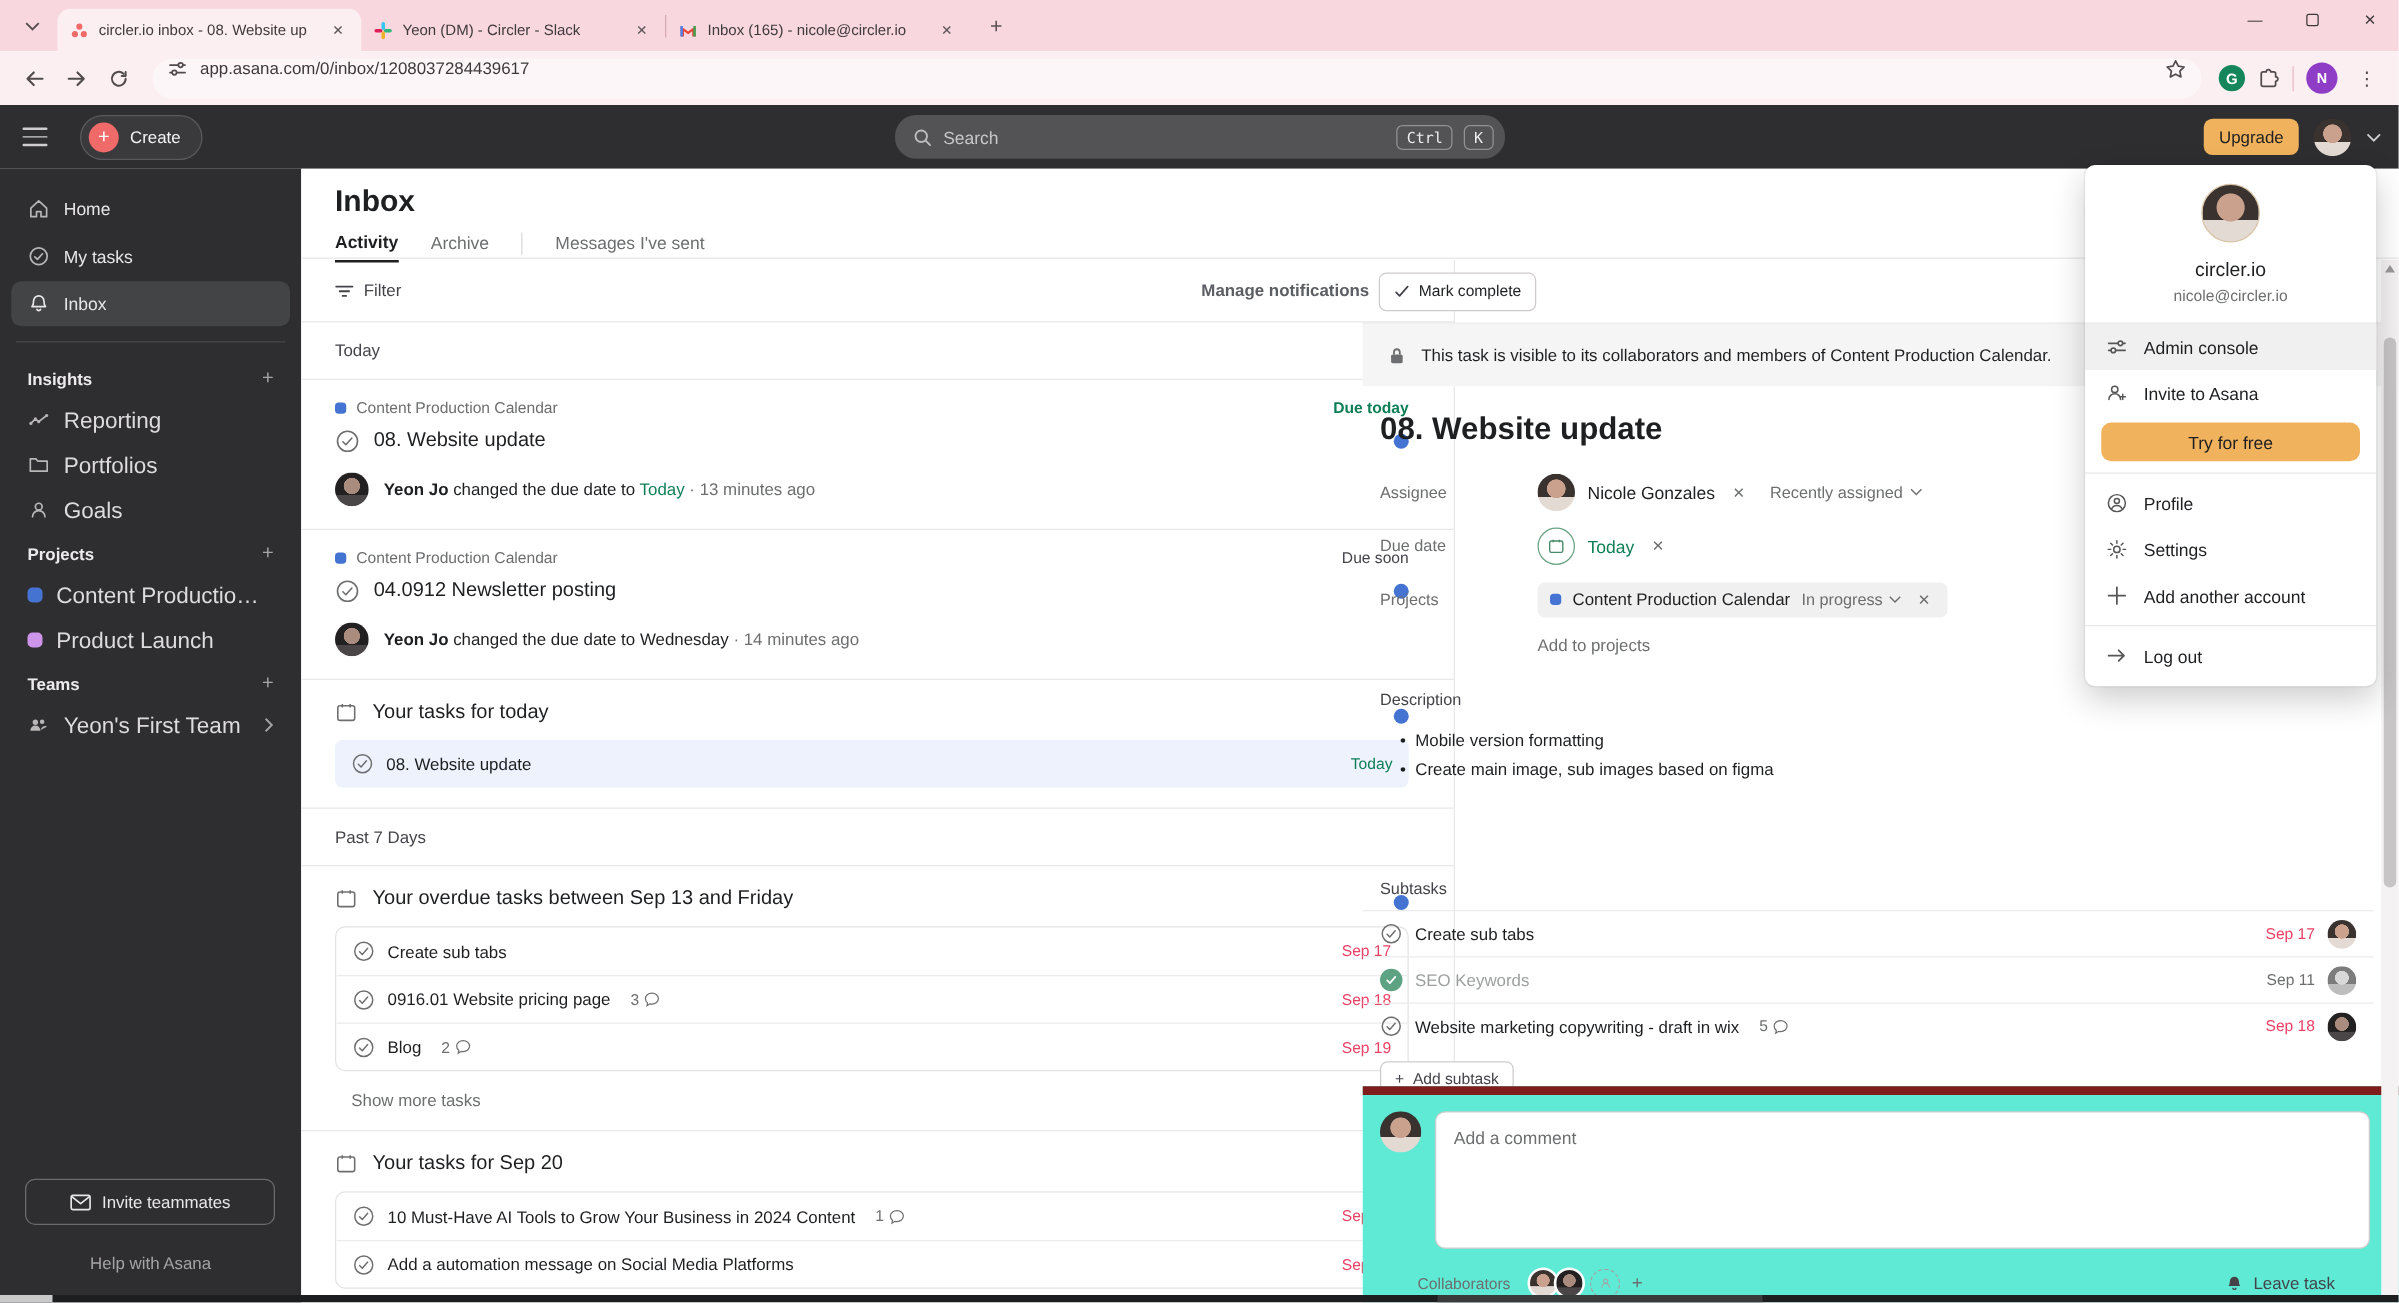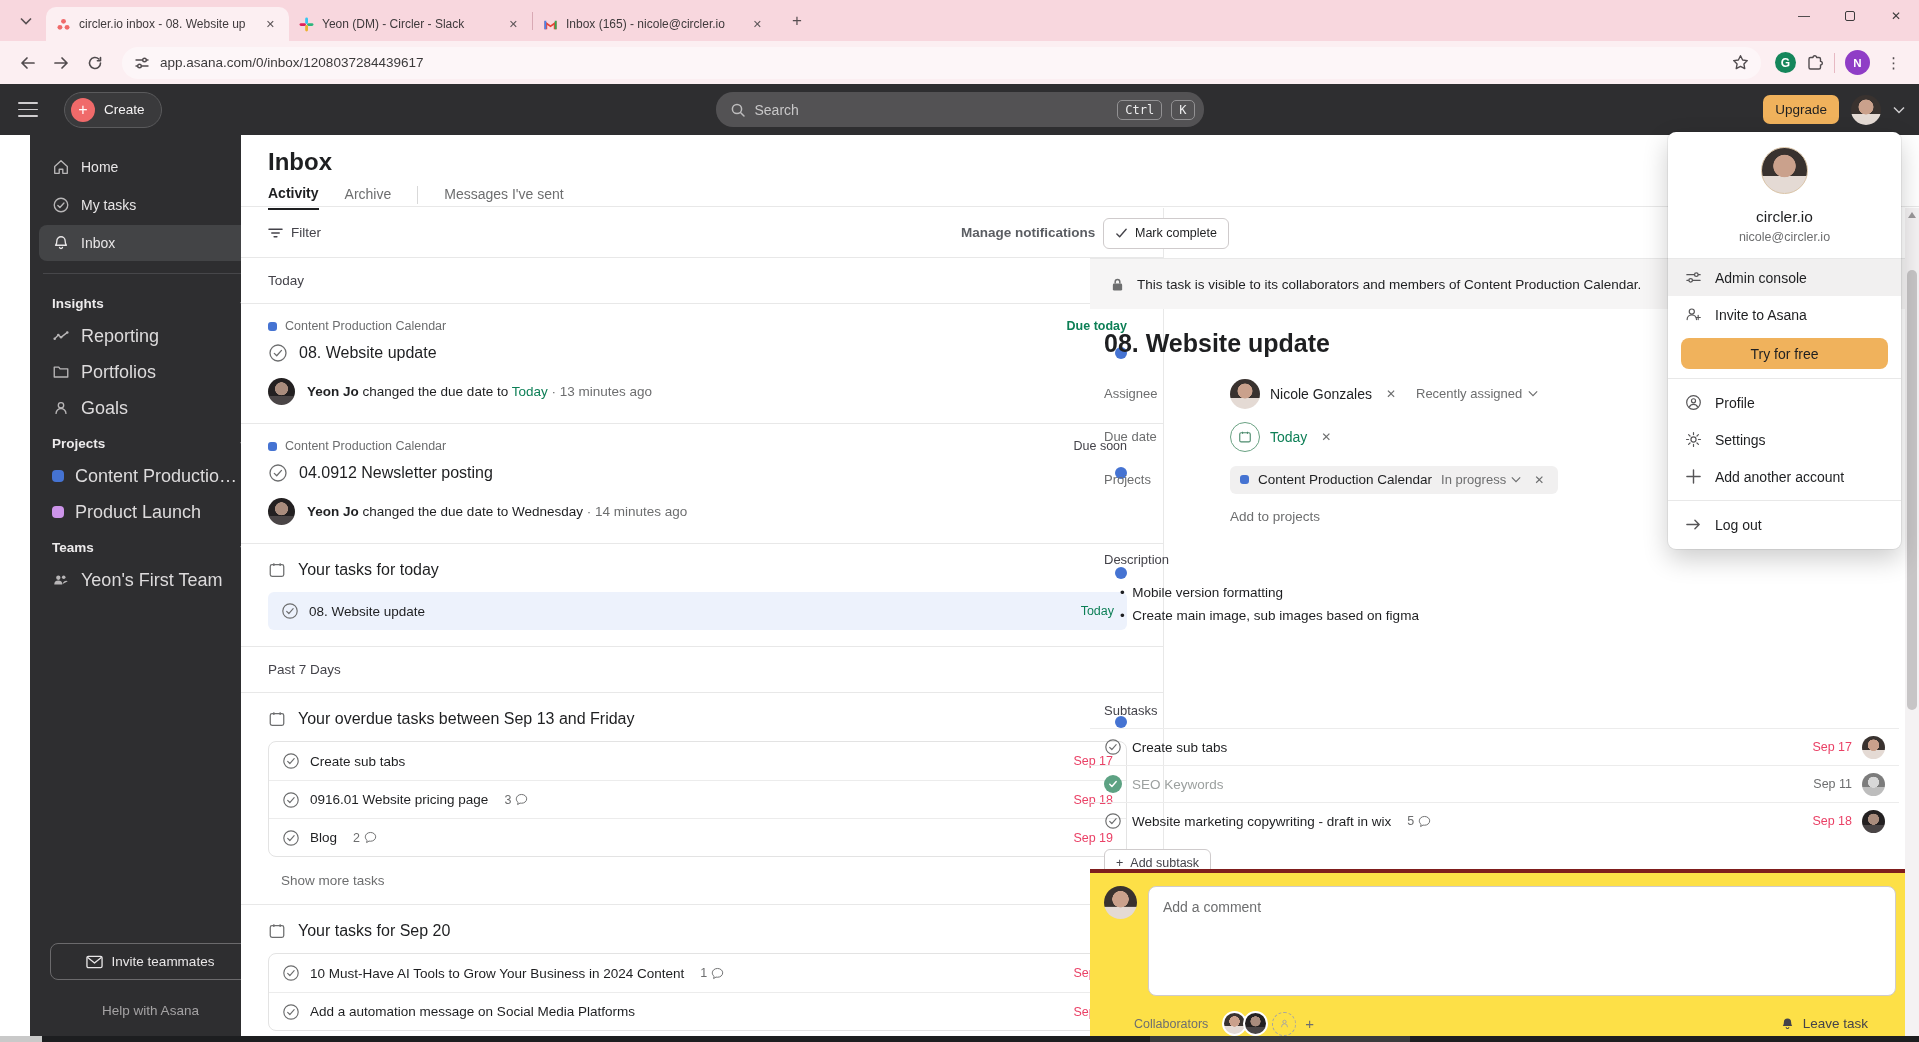--- a/index.html
+++ b/index.html
@@ -15,21 +15,21 @@
   .tab .tab-title { flex:1; white-space:nowrap; overflow:hidden; text-overflow:ellipsis; }
   .tab .tab-close { font-size:11px; color:#5c5558; padding:2px 4px; border-radius:4px; }
   .tab-sep { width:1px; height:18px; background:#d9a9b4; align-self:center; }
   .newtab { align-self:center; width:26px; height:26px; display:flex; align-items:center; justify-content:center; font-size:17px; color:#584f52; margin-left:8px; }
   .win-controls { margin-left:auto; align-self:flex-start; display:flex; }
   .win-btn { width:46px; height:32px; display:flex; align-items:center; justify-content:center; color:#3c3a3b; font-size:12px; }
   .win-box { width:10px; height:10px; border:1.4px solid #3c3a3b; border-radius:2px; }
 
   .toolbar { position:absolute; top:41px; left:0; right:0; height:43px; background:#fceff2; display:flex; align-items:center; padding:0 12px; gap:4px; }
   .nav-btn { width:30px; height:30px; display:flex; align-items:center; justify-content:center; color:#514b4e; }
-  .omnibox { flex:1; height:32px; margin-left:8px; background:#fdf6f8; border-radius:16px; display:flex; align-items:center; gap:10px; padding:0 12px; font-size:13.5px; color:#3c3a3b; }
+  .omnibox { flex:1; height:32px; margin-left:8px; background:#fdf6f8; border-radius:16px; display:flex; gap:10px; padding:0 12px; font-size:13.5px; color:#3c3a3b; }
   .omnibox .url { flex:1; }
   .ext-cluster { display:flex; align-items:center; gap:10px; margin-left:10px; }
   .gram { width:21px; height:21px; border-radius:50%; background:#15865b; color:#fff; font-size:12px; font-weight:bold; display:flex; align-items:center; justify-content:center; }
   .tool-sep { width:1px; height:20px; background:#e7b9c3; }
   .chrome-avatar { width:25px; height:25px; border-radius:50%; background:#8f3dc6; color:#fff; font-size:11.5px; font-weight:bold; display:flex; align-items:center; justify-content:center; }
   .kebab { font-size:15px; color:#514b4e; letter-spacing:0; padding:0 6px; }
 
   
   .topbar { position:absolute; top:84px; left:0; right:0; height:51px; background:#2e2e30; display:flex; align-items:center; }
   .hamburger { margin-left:18px; width:24px; }
@@ -46,21 +46,21 @@
       linear-gradient(180deg, #39322f 0 62%, #e4dad4 63% 100%); }
   .pavatar.dark { background:
       radial-gradient(circle at 50% 40%, #a98c7d 0 30%, rgba(0,0,0,0) 32%),
       linear-gradient(180deg, #232021 0 66%, #4a4546 67% 100%); }
   .pavatar.gray { background:
       radial-gradient(circle at 50% 40%, #d8d8d8 0 30%, rgba(0,0,0,0) 32%),
       linear-gradient(180deg, #7c7c7c 0 62%, #bdbdbd 63% 100%); }
   .chev { color:#cfcdcf; }
 
   
-  .sidebar { position:absolute; top:135px; left:0; width:241px; bottom:0; background:#2e2e30; padding:14px 9px 0;margin-left:30px; }
+  .sidebar { position:absolute; top:135px; left:0; width:241px; bottom:0; background:#2e2e30; padding:14px 9px 0; }
   .side-item { height:36px; border-radius:8px; display:flex; align-items:center; gap:11px; padding:0 13px; color:#e8e6e7; font-size:14px; margin-bottom:2px; }
   .side-item.active { background:#434446; }
   .side-item svg, .side-sub svg { flex:none; }
   .side-divider { border-top:1px solid #47474a; margin:12px 4px; }
   .side-header { display:flex; align-items:center; justify-content:space-between; padding:8px 13px 6px; color:#eceaeb; font-size:13.5px; font-weight:bold; }
   .side-header .plus { color:#a5a3a4; font-size:16px; font-weight:normal; }
   .side-sub { height:36px; display:flex; align-items:center; gap:11px; padding:0 13px; color:#dddbdc; font-size:18px; border-radius:8px; }
   .proj-dot { width:12px; height:12px; border-radius:4px; flex:none; }
   .side-sub .trunc { white-space:nowrap; overflow:hidden; text-overflow:ellipsis; max-width:165px; }
   .side-chevr { margin-left:auto; color:#a5a3a4; }
@@ -134,21 +134,21 @@
   .add-proj { margin:8px 16px 0 140px; color:#6d6e6f; font-size:13.5px; }
   .desc-label { margin:28px 0 0 14px; font-size:13px; color:#44434a; }
   .bullets { margin:14px 0 0 30px; font-size:13.5px; color:#1e1f21; line-height:23px; }
   .subtasks-label { margin:76px 0 0 14px; font-size:13px; color:#44434a; padding-bottom:10px; }
   .subtask-row { height:37px; display:flex; align-items:center; gap:10px; padding:0 14px 0 14px; border-top:1px solid #ececec; font-size:13.5px; margin-right:20px; }
   .subtask-row .stitle { color:#1e1f21; }
   .subtask-row.done .stitle { color:#9ca09f; }
   .av22 { width:23px; height:23px; flex:none; }
   .done-check { width:18px; height:18px; border-radius:50%; background:#5da283; display:flex; align-items:center; justify-content:center; flex:none; }
   .add-subtask { margin:10px 0 0 14px; border:1px solid #cfcbcc; border-radius:6px; padding:6px 11px; font-size:12.5px; color:#44434a; display:inline-flex; align-items:center; gap:7px; background:#fff; }
-  .comment-panel { position:absolute; left:0; right:0; top:661px; bottom:0; background:#fde047; border-top:4px solid #7f1d1d; padding:13px 23px 0 14px; }
+  .comment-panel { position:absolute; left:0; right:0; top:661px; bottom:0; background:#5eead4; border-top:7px solid #7f1d1d; padding:13px 23px 0 14px; }
   .comment-flex { display:flex; gap:11px; }
   .av32 { width:33px; height:33px; flex:none; }
   .comment-box { flex:1; height:110px; border:1px solid #cfcbcc; border-radius:8px; padding:12px 14px; font-size:14px; color:#1e1f21; font-family:"Liberation Sans", sans-serif; resize:none; outline:none; background:#fff; }
   .comment-box::placeholder { color:#6d6e6f; }
   .collab-row { display:flex; align-items:center; margin-top:15px; padding-left:30px; }
   .collab-label { font-size:12.5px; color:#6d6e6f; margin-right:14px; }
   .av24 { width:25px; height:25px; flex:none; border:2px solid #fff; }
   .collab-row .av24 + .av24 { margin-left:-4px; }
   .dashed-av { width:24px; height:24px; border-radius:50%; border:1px dashed #a5a3a4; display:flex; align-items:center; justify-content:center; color:#a5a3a4; margin-left:4px; }
   .collab-plus { color:#6d6e6f; font-size:15px; margin-left:9px; }

